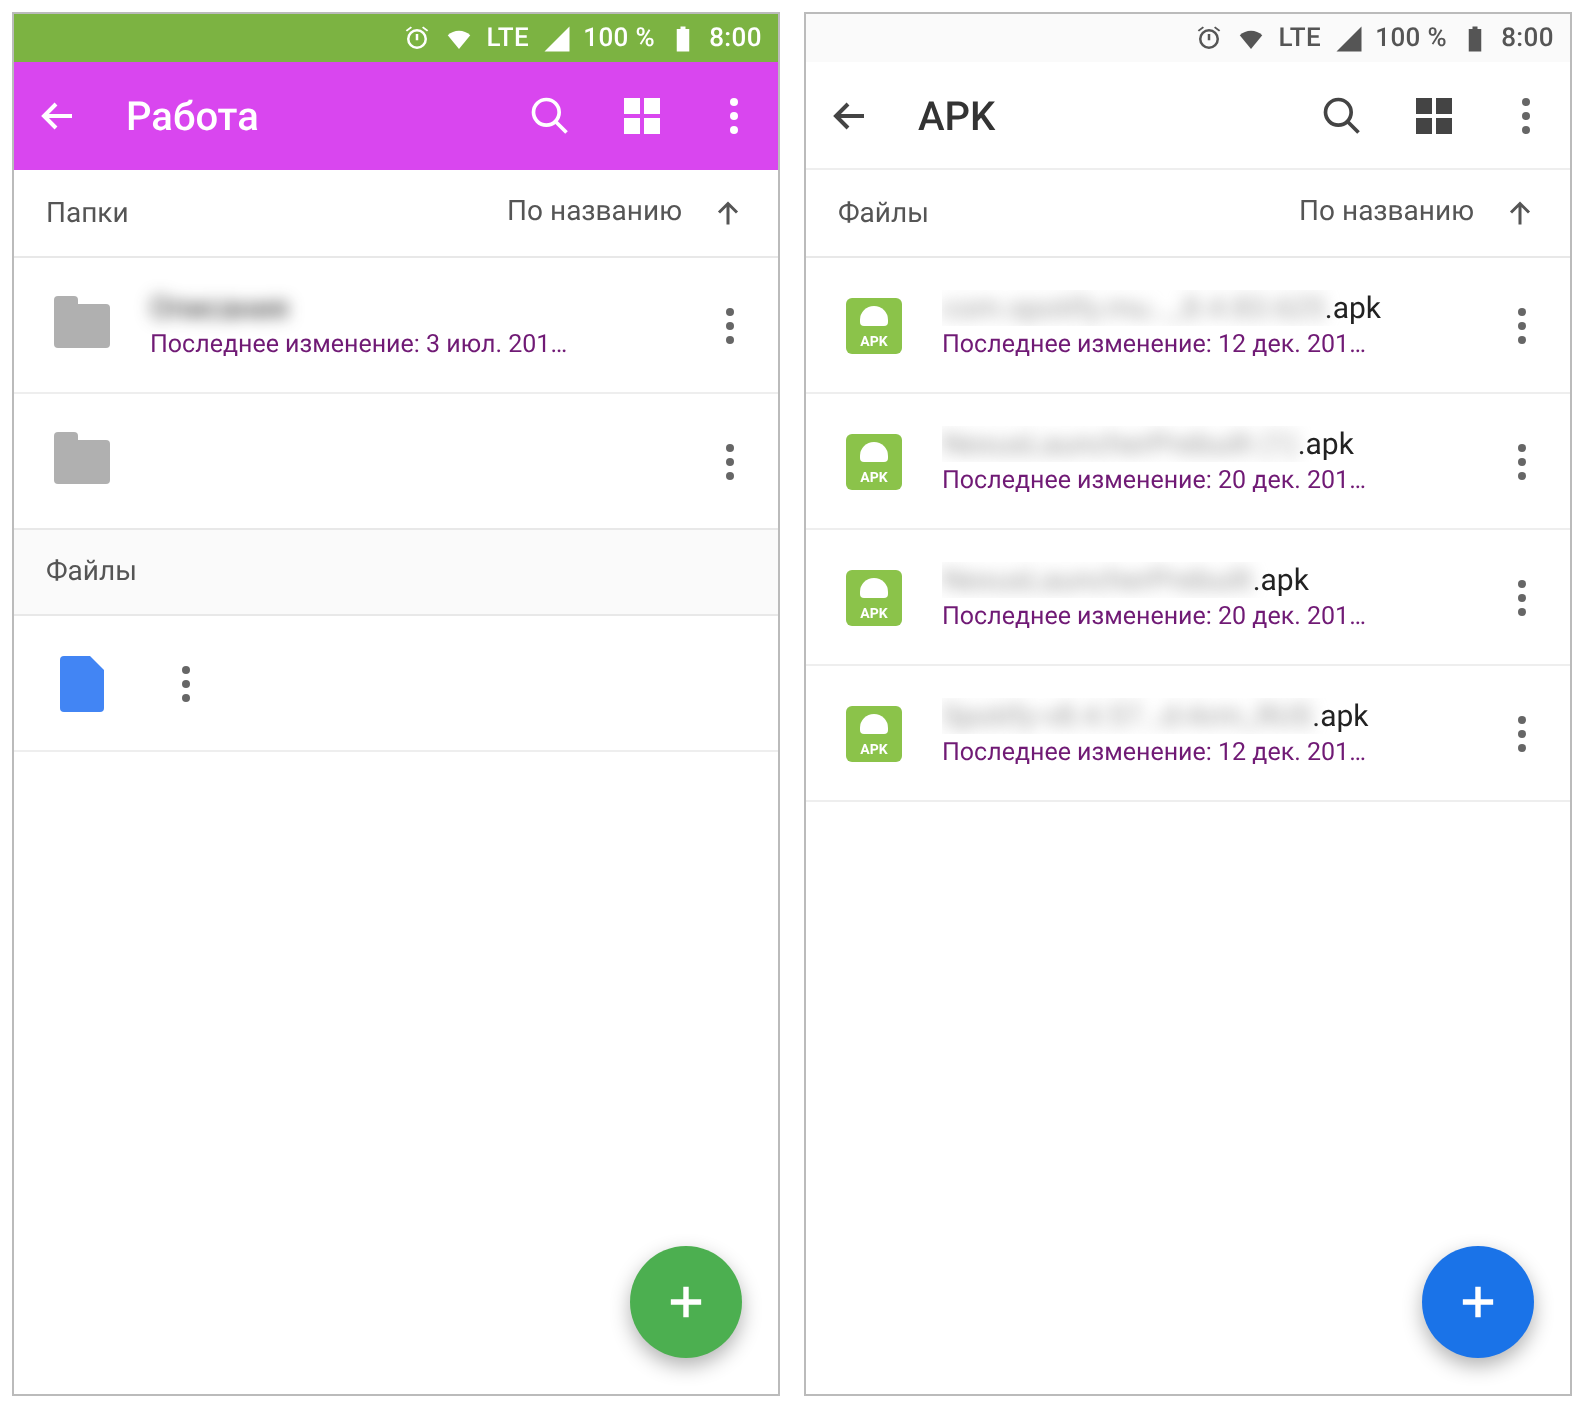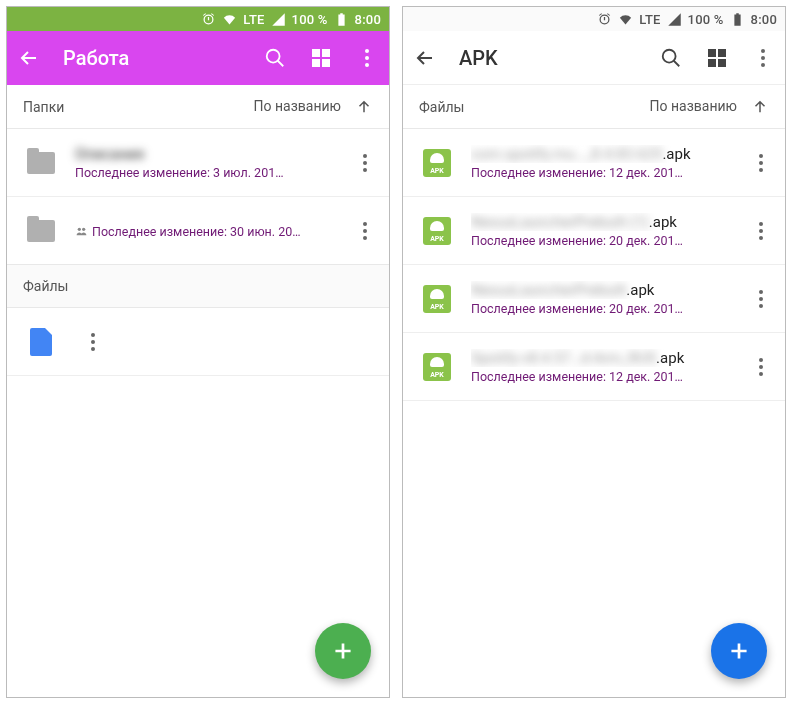--- a/index.html
+++ b/index.html
@@ -209,28 +209,20 @@
             <span></span>
           </div>
         </div>
     </div>
 
     <div class="row">
       <div class="ic">
           <div class="folder-ic"></div>
         </div>
       <div class="txtcol">
-        <div class="sub">
-          <svg viewBox="0 0 24 24" width="13" height="13" fill="#888">
-              <circle cx="8" cy="8" r="3"></circle>
-              <circle cx="16" cy="8" r="3"></circle>
-              <path d="M3 19c0-3 3-5 5-5s5 2 5 5M11 19c0-3 3-5 5-5s5 2 5 5"></path>
-            </svg>
-          <span>Последнее изменение: 30 июн. 20…</span>
-        </div>
       </div>
       <div class="more">
           <div class="more-v">
             <span></span>
             <span></span>
             <span></span>
           </div>
         </div>
     </div>
 

